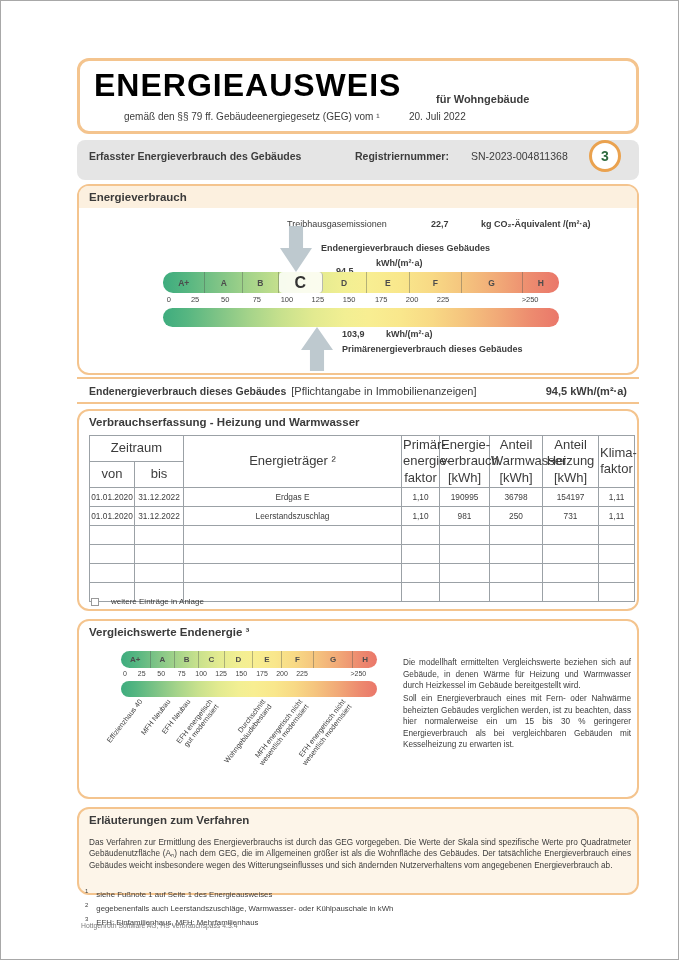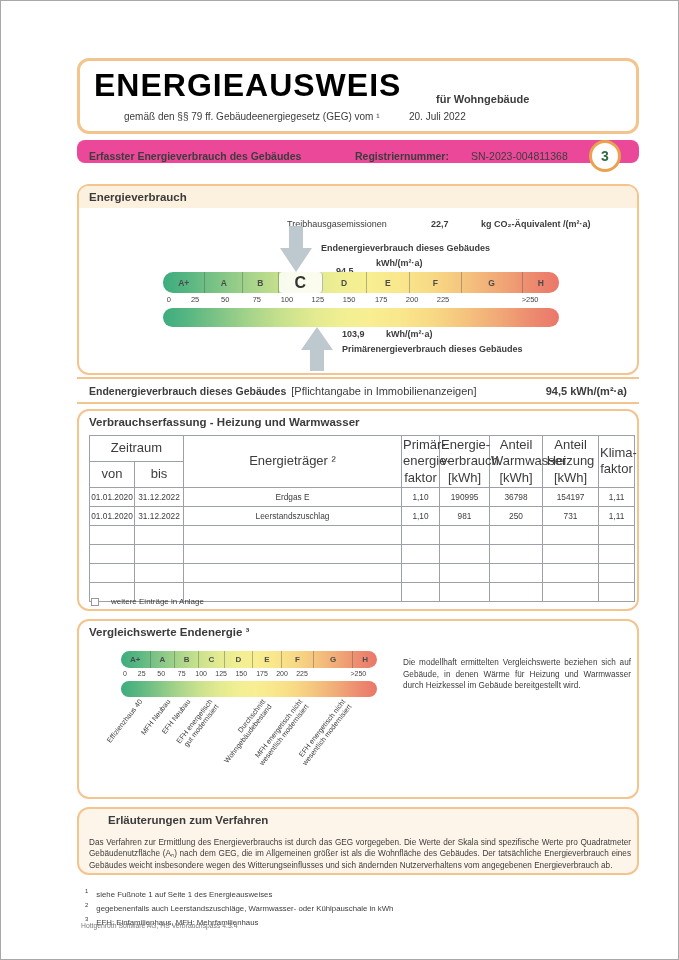--- a/index.html
+++ b/index.html
@@ -15,22 +15,22 @@
   
   .title-box { left:76px; top:57px; width:562px; height:76px;
     border:3px solid #f4c48e; border-radius:12px; background:#fff; }
   .main-title { left:14px; top:6px; font-size:32px; font-weight:bold;
     letter-spacing:1px; color:#000000; }
   .title-sub { left:356px; top:32px; font-size:11px; font-weight:bold; }
   .title-law { left:12px; top:50px; font-size:10px;margin-left:32px; }
   .title-date { left:329px; top:50px; font-size:10px; }
 
   
-  .reg-bar { left:76px; top:139px; width:562px; height:23px;
-    background:#ec4899; border-radius:8px; }
+  .reg-bar { left:76px; top:139px; width:562px; height:40px;
+    background:#e5e5e5; border-radius:8px; }
   .reg-bar span { position:absolute; top:10px; font-size:10.5px; }
   .reg-section { left:12px; font-weight:bold; }
   .reg-label { left:278px; font-weight:bold; }
   .reg-value { left:394px; }
   .page-circle { left:588px; top:139px; width:32px; height:32px;
     border:3px solid #eaa24f; border-radius:50%; background:#fff;
     display:flex; align-items:center; justify-content:center;
     font-size:14px; font-weight:bold; color:#2f6b40; }
 
   
@@ -107,21 +107,21 @@
   .s3-scale .band-numbers span { font-size:7px; top:1.5px; }
   .s3-scale .band-bottom { height:16px; }
   .rlabel { position:absolute; width:120px; text-align:right; font-size:7.2px;
     line-height:1.15; color:#3c3c3c; transform-origin:100% 0;
     transform:rotate(-52deg); white-space:pre-line; }
   .s3-par { left:324px; top:36px; width:228px; font-size:8.2px; line-height:1.42;
     text-align:justify; }
   .s3-par p + p { margin-top:1px; }
 
   
-  .sec4 { top:806px; height:68px; background:#fdf5e9;padding-left:19px; }
+  .sec4 { top:806px; height:88px; background:#fdf5e9; }
   .s4-text { left:10px; top:28px; width:542px; font-size:8.2px;
     line-height:1.4; text-align:justify; }
 
   
   .footnotes { left:84px; top:886px; font-size:7.8px; line-height:1.35; }
   .footnotes div { margin-bottom:1px; }
   .footnotes sup { font-size:6px; margin-right:8px; }
   .doc-footer { left:80px; top:921px; font-size:6.8px; color:#7a7a7a; }
 </style>
 </head>
@@ -335,20 +335,21 @@
 gut modernisiert</div>
     <div class="rlabel" style="left:62px;  top:77px">Durchschnitt
 Wohngebäudebestand</div>
     <div class="rlabel" style="left:99px;  top:77px">MFH energetisch nicht
 wesentlich modernisiert</div>
     <div class="rlabel" style="left:142px; top:77px">EFH energetisch nicht
 wesentlich modernisiert</div>
 
     <div class="abs s3-par">
       <p>Die modellhaft ermittelten Vergleichswerte beziehen sich auf Gebäude, in denen Wärme für Heizung und Warmwasser durch Heizkessel im Gebäude bereitgestellt wird.</p>
+      <p>Soll ein Energieverbrauch eines mit Fern- oder Nahwärme beheizten Gebäudes verglichen werden, ist zu beachten, dass hier normalerweise ein um 15 bis 30 % geringerer Energieverbrauch als bei vergleichbaren Gebäuden mit Kesselheizung zu erwarten ist.</p>
     </div>
   </div>
 
   <div class="abs sec sec4">
     <div class="sec-head">Erläuterungen zum Verfahren</div>
     <div class="abs s4-text">Das Verfahren zur Ermittlung des Energieverbrauchs ist durch das GEG vorgegeben. Die Werte der Skala sind spezifische Werte pro Quadratmeter Gebäudenutzfläche (Aₙ) nach dem GEG, die im Allgemeinen größer ist als die Wohnfläche des Gebäudes. Der tatsächliche Energieverbrauch eines Gebäudes weicht insbesondere wegen des Witterungseinflusses und sich ändernden Nutzerverhaltens vom angegebenen Energieverbrauch ab.</div>
   </div>
 
   <div class="abs footnotes">
     <div><sup>1</sup><span>siehe Fußnote 1 auf Seite 1 des Energieausweises</span></div>

